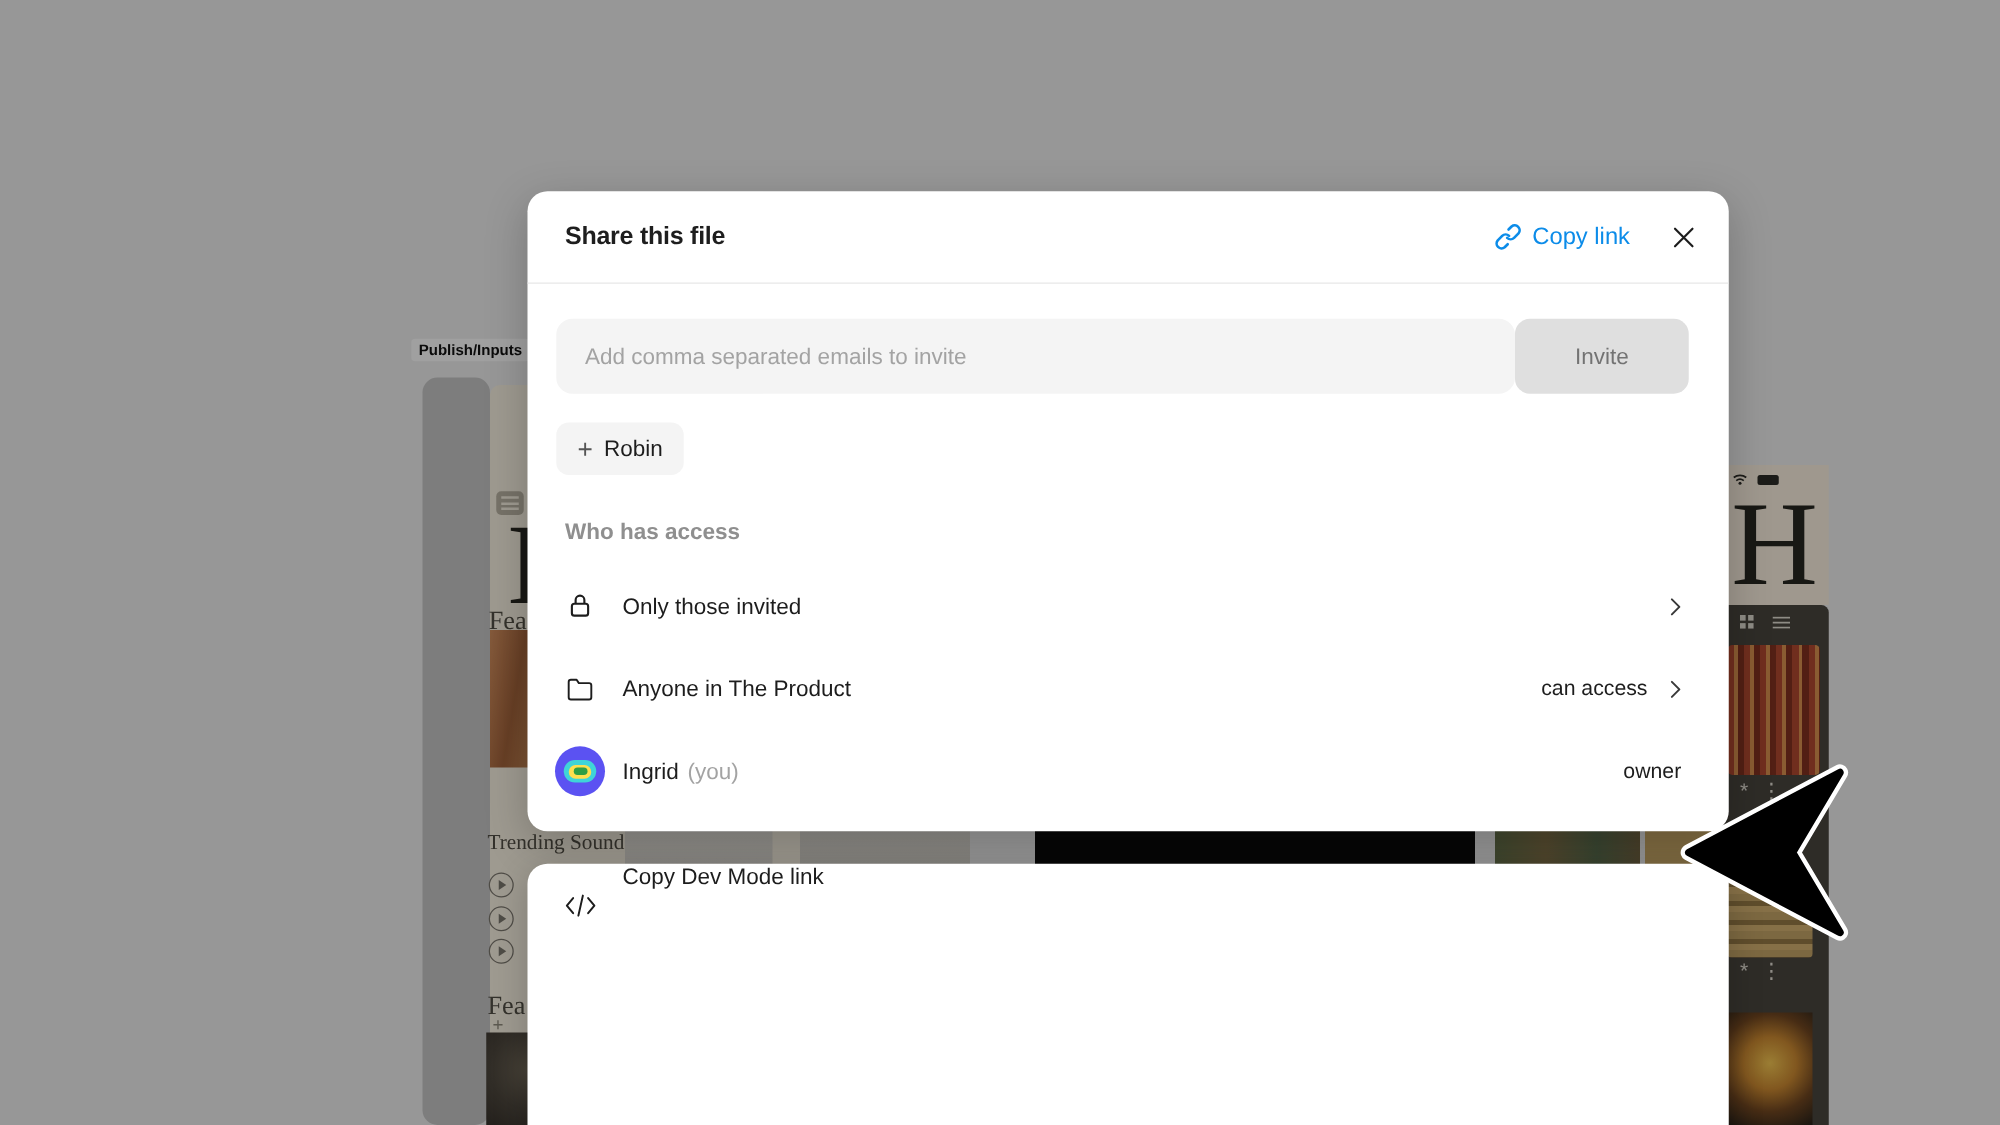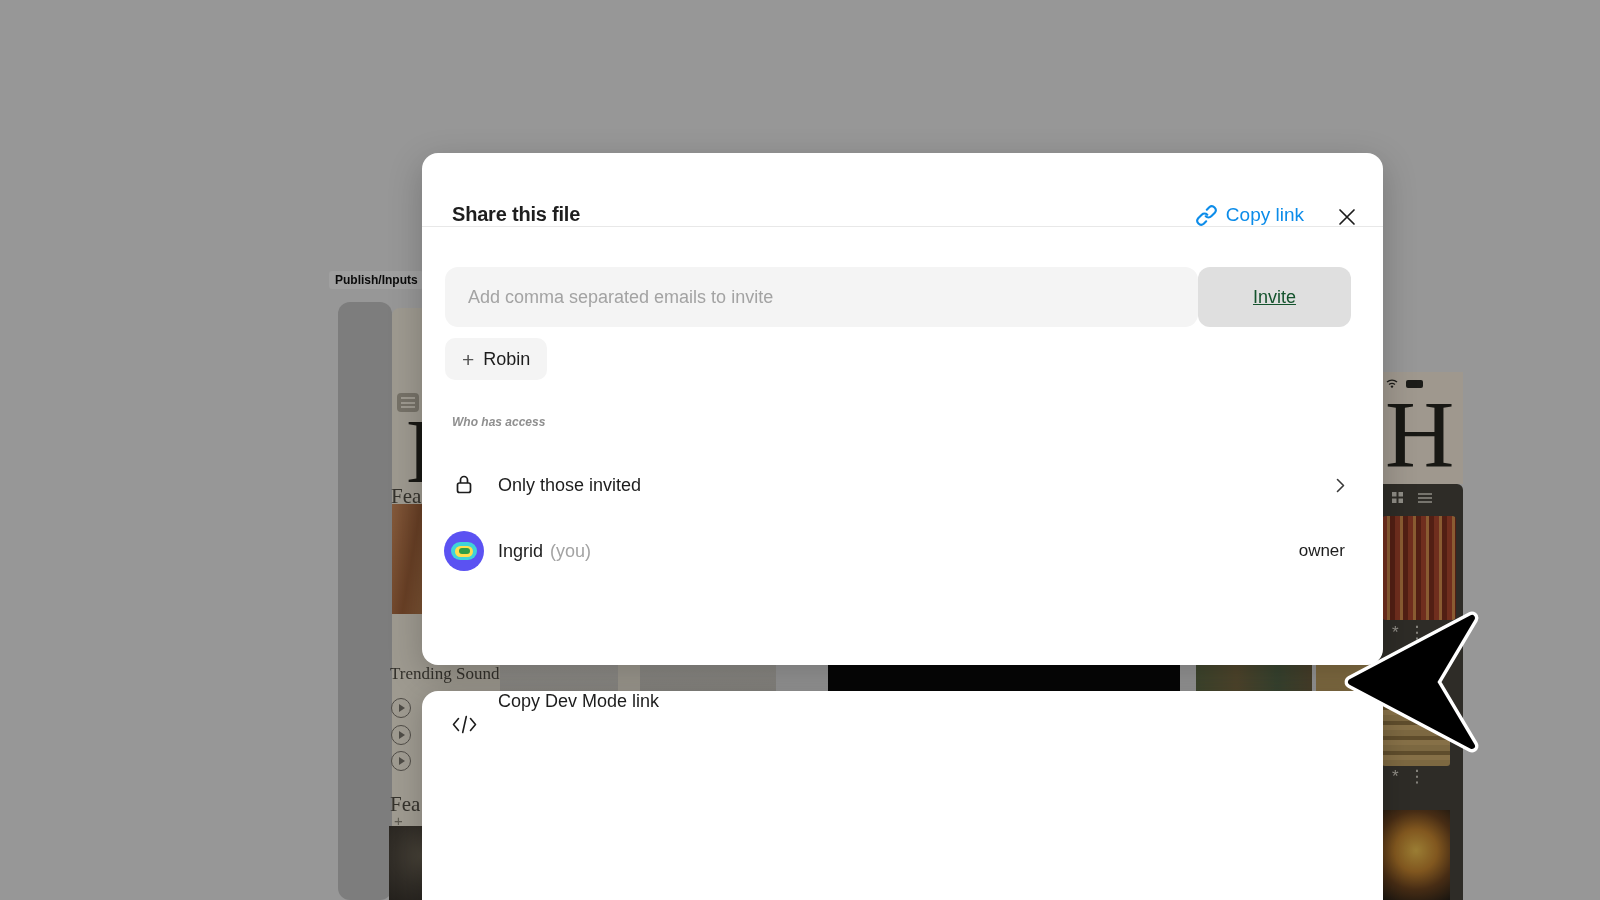--- a/index.html
+++ b/index.html
@@ -42,36 +42,36 @@
              background:repeating-linear-gradient(180deg,#bb9c62 0 6px,#8f7443 6px 10px,#caa96b 10px 15px); }
   .img-flame { position:absolute; left:1382px; top:810px; width:68px; height:90px;
                background:radial-gradient(circle at 50% 45%, #e8bc4e 0%, #c2832f 35%, #6b431f 65%, #241f18 100%); }
   .phone-glyphs { position:absolute; color:#d6d2c8; }
   .star-row { font-size:17px; letter-spacing:10px; }
   .dim { position:absolute; inset:0; background:rgba(0,0,0,0.335); z-index:5; }
 
   
   .dialog { position:absolute; left:422px; top:153px; width:961px; height:512px; background:#fff; border-radius:16px;
             z-index:10; box-shadow:0 10px 34px rgba(0,0,0,0.22); }
-  .dlg-header { display:flex; align-items:flex-end; height:74px; padding:0 27px 0 30px; border-bottom:1px solid #e8e8e8; }
+  .dlg-header { display:flex; align-items:center; height:74px; padding:0 27px 0 30px; border-bottom:1px solid #e8e8e8; }
   .dlg-title { font-size:20px; font-weight:700; color:#1e1e1e; letter-spacing:-0.2px; }
   .spacer { flex:1; }
   .copy-link { display:flex; align-items:center; gap:9px; font-size:19px; font-weight:500; color:#0c8ce9; cursor:pointer; background:none; border:none; font-family:inherit; }
   .close-btn { margin-left:34px; background:none; border:none; cursor:pointer; display:flex; align-items:center; }
-  .invite-row { position:absolute; left:23px; right:32px; top:114px; height:60px; display:flex; }
+  .invite-row { position:absolute; left:23px; right:32px; top:102px; height:60px; display:flex; }
   .email-input { flex:1; background:#f4f4f4; border:none; outline:none; border-radius:13px; padding:0 23px;
                  font-size:18px; color:#1d1d1d; font-family:inherit; }
   .email-input::placeholder { color:#a3a3a3; }
-  .invite-btn { width:153px; background:#dfdfdf; color:#14532d; border:none; border-radius:12px; font-size:18px;
-                font-weight:500; font-family:inherit;text-decoration:underline; }
+  .invite-btn { width:139px; background:#dfdfdf; color:#737373; border:none; border-radius:12px; font-size:18px;
+                font-weight:500; font-family:inherit; }
   .chip { position:absolute; left:23px; top:185px; height:42px; display:flex; align-items:center; gap:9px;
           background:#f4f4f4; border:none; border-radius:10px; padding:0 17px; font-family:inherit; cursor:pointer; }
   .chip .plus { font-size:21px; color:#555; font-weight:400; line-height:1; }
   .chip .chip-label { font-size:18px; color:#1d1d1d; }
-  .access-heading { position:absolute; left:30px; top:262px; font-size:12px; font-weight:700; color:#8f8f8f;font-style:italic; }
+  .access-heading { position:absolute; left:30px; top:262px; font-size:18px; font-weight:700; color:#8f8f8f; }
   .rows { position:absolute; left:0; right:0; top:299px;text-align:right; }
   .a-row { height:66px; display:flex; align-items:center; padding:0 38px 0 20px; }
   .row-icon { width:44px; display:flex; justify-content:center; align-items:center; }
   .row-label { margin-left:12px; font-size:18px; color:#1d1d1d; }
   .row-suffix { margin-left:7px; font-size:18px; color:#a3a3a3; }
   .row-value { margin-left:auto; font-size:17px; color:#1d1d1d; }
   .row-chevron { margin-left:18px; display:flex; }
   .row-chevron.alone { margin-left:auto; }
   .avatar { width:40px; height:40px; border-radius:50%; background:#5b52f2; position:relative; }
   .avatar .p1 { position:absolute; left:7px; top:11px; width:26px; height:18px; background:#3fd4d8; border-radius:9px; }
@@ -196,20 +196,34 @@
         </span>
         <span class="row-label">Only those invited</span>
         <span class="row-chevron alone">
           <svg width="9" height="15" viewBox="0 0 9 15">
               <path d="M1.5 1.5 L7.5 7.5 L1.5 13.5" fill="none" stroke="#3a3a3a" stroke-width="1.6" stroke-linecap="round" stroke-linejoin="round"></path>
             </svg>
         </span>
       </div>
       <div class="a-row">
         <span class="row-icon">
+          <svg width="22" height="19" viewBox="0 0 24 21">
+            <path d="M22 17.5a2 2 0 0 1-2 2H4a2 2 0 0 1-2-2V4a2 2 0 0 1 2-2h5l2 3h9a2 2 0 0 1 2 2z" fill="none" stroke="#1d1d1d" stroke-width="1.7" stroke-linejoin="round"></path>
+          </svg>
+        </span>
+        <span class="row-label">Anyone in The Product</span>
+        <span class="row-value">can access</span>
+        <span class="row-chevron">
+          <svg width="9" height="15" viewBox="0 0 9 15">
+              <path d="M1.5 1.5 L7.5 7.5 L1.5 13.5" fill="none" stroke="#3a3a3a" stroke-width="1.6" stroke-linecap="round" stroke-linejoin="round"></path>
+            </svg>
+        </span>
+      </div>
+      <div class="a-row">
+        <span class="row-icon">
           <span class="avatar">
               <span class="p1"></span>
               <span class="p2"></span>
               <span class="p3"></span>
             </span>
         </span>
         <span class="row-label">Ingrid</span>
         <span class="row-suffix">(you)</span>
         <span class="row-value">owner</span>
       </div>

